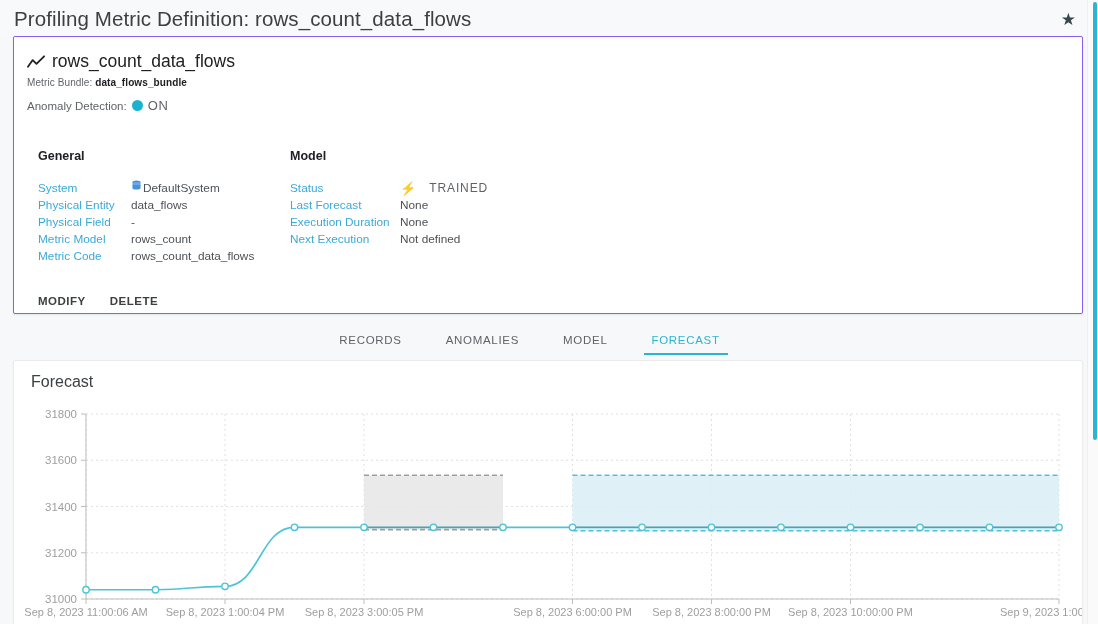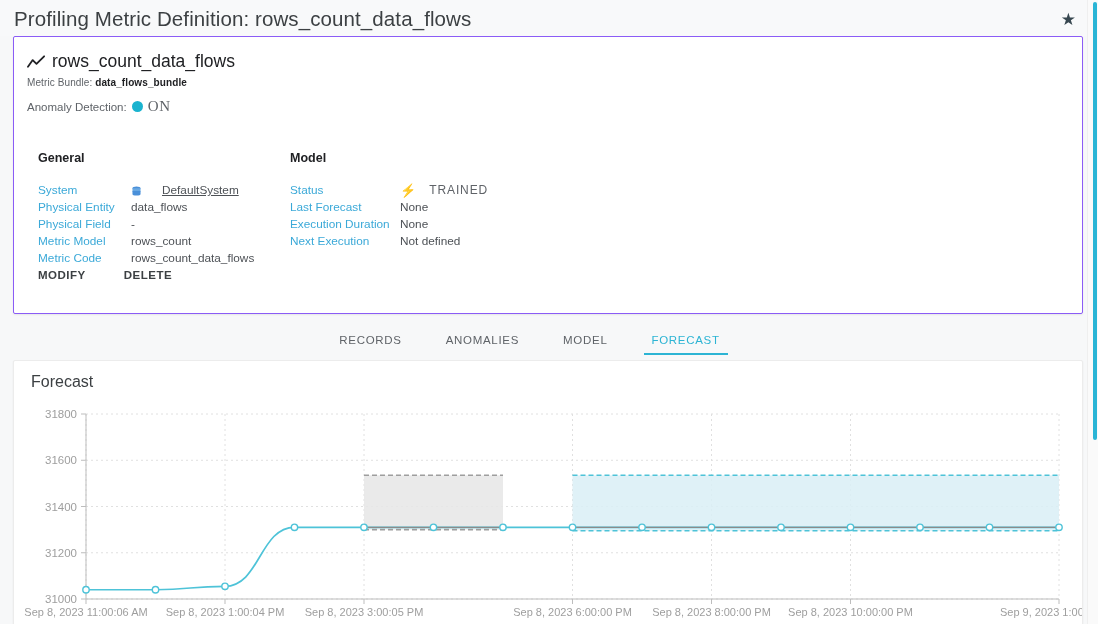--- a/index.html
+++ b/index.html
@@ -37,41 +37,41 @@
   .metric-title { font-size: 17.5px; color: #202124; font-weight: 400; }
   .sub-line {
     font-size: 10px; color: #5f6368; margin-top: 5px; letter-spacing: .1px;
   }
   .sub-line b { color: #202124; font-weight: 700; }
   .anomaly-row { display: flex; align-items: center; gap: 5px; margin-top: 10px; }
   .anomaly-label { font-size: 11.5px; color: #5f6368; }
   .toggle-dot {
     width: 11px; height: 11px; border-radius: 50%; background: #1ab3cf; display: inline-block;
   }
-  .toggle-state { font-size: 15px; color: #5f6368; letter-spacing: .6px; font-family: Liberation Serif, serif; }
+  .toggle-state { font-size: 13px; color: #5f6368; letter-spacing: .6px; }
 
   
   .columns { display: flex; padding: 36px 0 0 24px; }
   .col-general { width: 252px; }
   .col-model { width: 330px; }
   .col-head {
     font-size: 12.5px; font-weight: 700; color: #202124; margin-bottom: 17px;
   }
   .kv { display: flex; font-size: 11.8px; line-height: 17px; }
   .k { width: 93px; color: #3ba9d8; flex: none; }
   .k.wide { width: 110px; }
   .v { color: #4d5156; }
-  .v.sys { display: flex; align-items: flex-end; gap: 20px; text-decoration: underline; }
+  .v.sys { display: flex; align-items: flex-start; gap: 1px; }
   .db-icon { color: #4a90d9; font-size: 11px; line-height: 1; }
   .bolt-icon { color: #29b6d8; font-size: 13px; margin-right: 13px; }
   .trained { font-size: 12px; color: #5f6368; letter-spacing: .9px; }
   .status-val { display: flex; align-items: center; }
 
   .actions {
-    position: absolute; left: 24px; bottom: 32px; display: flex; gap: 38px; align-items: flex-end;
+    position: absolute; left: 24px; bottom: 6px; display: flex; gap: 24px; align-items: flex-end;
   }
   .action-btn {
     font-size: 11.5px; font-weight: 700; color: #3c4043;
     letter-spacing: .5px; cursor: pointer; background: none; border: none;
     font-family: "Liberation Sans", sans-serif;
   }
 
   
   .tabs-bar {
     position: absolute; left: 0; top: 320px; width: 1059px; height: 35px;

